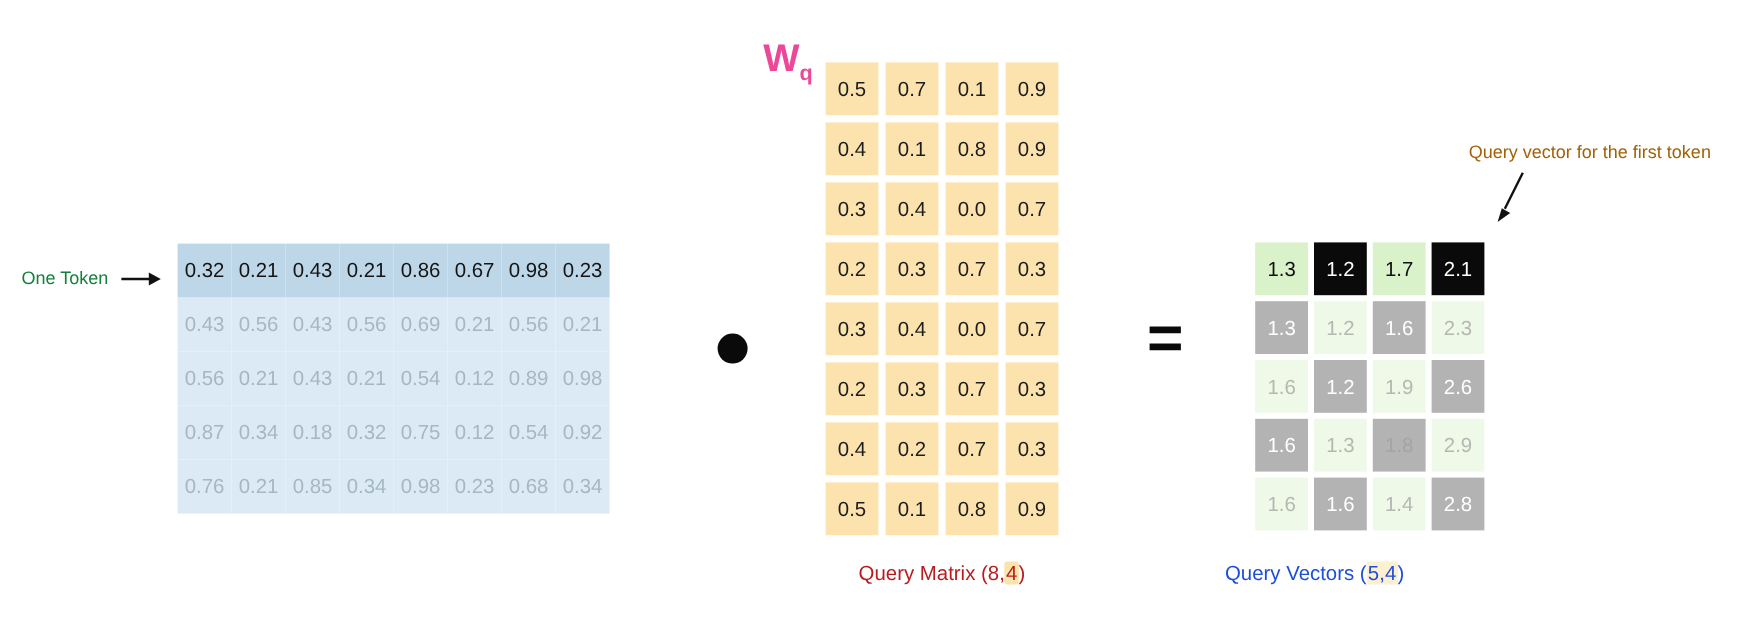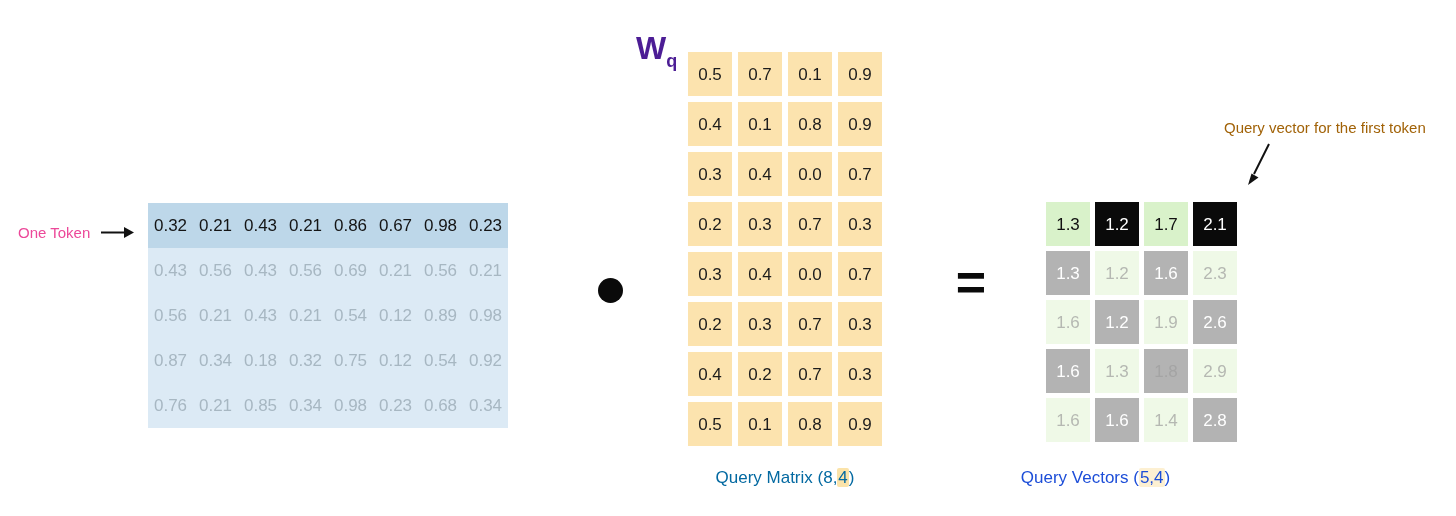--- a/index.html
+++ b/index.html
@@ -21,33 +21,33 @@
 
   
   .result-grid{left:1046px;top:202px;grid-template-columns:repeat(4,44px);grid-auto-rows:44px;gap:5px;}
   .c-g{background:#d9f2ca;color:#111111;}
   .c-k{background:#0a0a0a;color:#ffffff;}
   .c-gy{background:#b3b3b3;color:#ffffff;}
   .c-pg{background:#eff9e7;color:#b5b8b2;}
   .c-gyd{background:#b3b3b3;color:#a4a4a4;}
 
   
-  .one-token{position:absolute;left:18px;top:224px;font-size:15px;color:#ec4899;white-space:nowrap;}
+  .one-token{position:absolute;left:18px;top:224px;font-size:15px;color:#15803d;white-space:nowrap;}
   .one-token-arrow{position:absolute;left:101px;top:225px;}
 
-  .wq-label{position:absolute;left:636px;top:30px;font-size:32px;font-weight:700;color:#4c1d95;text-align:center;}
+  .wq-label{position:absolute;left:636px;top:30px;font-size:32px;font-weight:700;color:#ec4899;text-align:center;}
   .wq-label .sub{font-size:18px;font-weight:700;vertical-align:-8px;}
 
   .dot-op{position:absolute;left:598px;top:278px;width:25px;height:25px;border-radius:50%;background:#0a0a0a;color:transparent;overflow:hidden;}
   .equals-op{position:absolute;left:950px;top:254px;width:42px;height:56px;display:flex;align-items:center;justify-content:center;
              font-size:52px;font-weight:700;color:#0a0a0a;}
 
   .caption{position:absolute;top:468px;font-size:17px;text-align:center;white-space:nowrap;}
   .caption-input{left:148px;width:374px;color:#a9aeb4;}
-  .caption-wq{left:688px;width:194px;color:#0369a1;}
+  .caption-wq{left:688px;width:194px;color:#b91c1c;}
   .caption-result{left:1000px;width:191px;color:#1d4ed8;}
   .hl-cream{background:#fdf0d2;border-radius:2px;padding:0 1px;}
   .hl-orange{background:#fbe3a9;border-radius:2px;padding:0 1px;}
 
   .annotation{position:absolute;left:1224px;top:119px;font-size:15px;color:#a16207;white-space:nowrap;}
   .annotation-arrow{position:absolute;left:1238px;top:141px;}
 </style>
 </head>
 <body>
 

